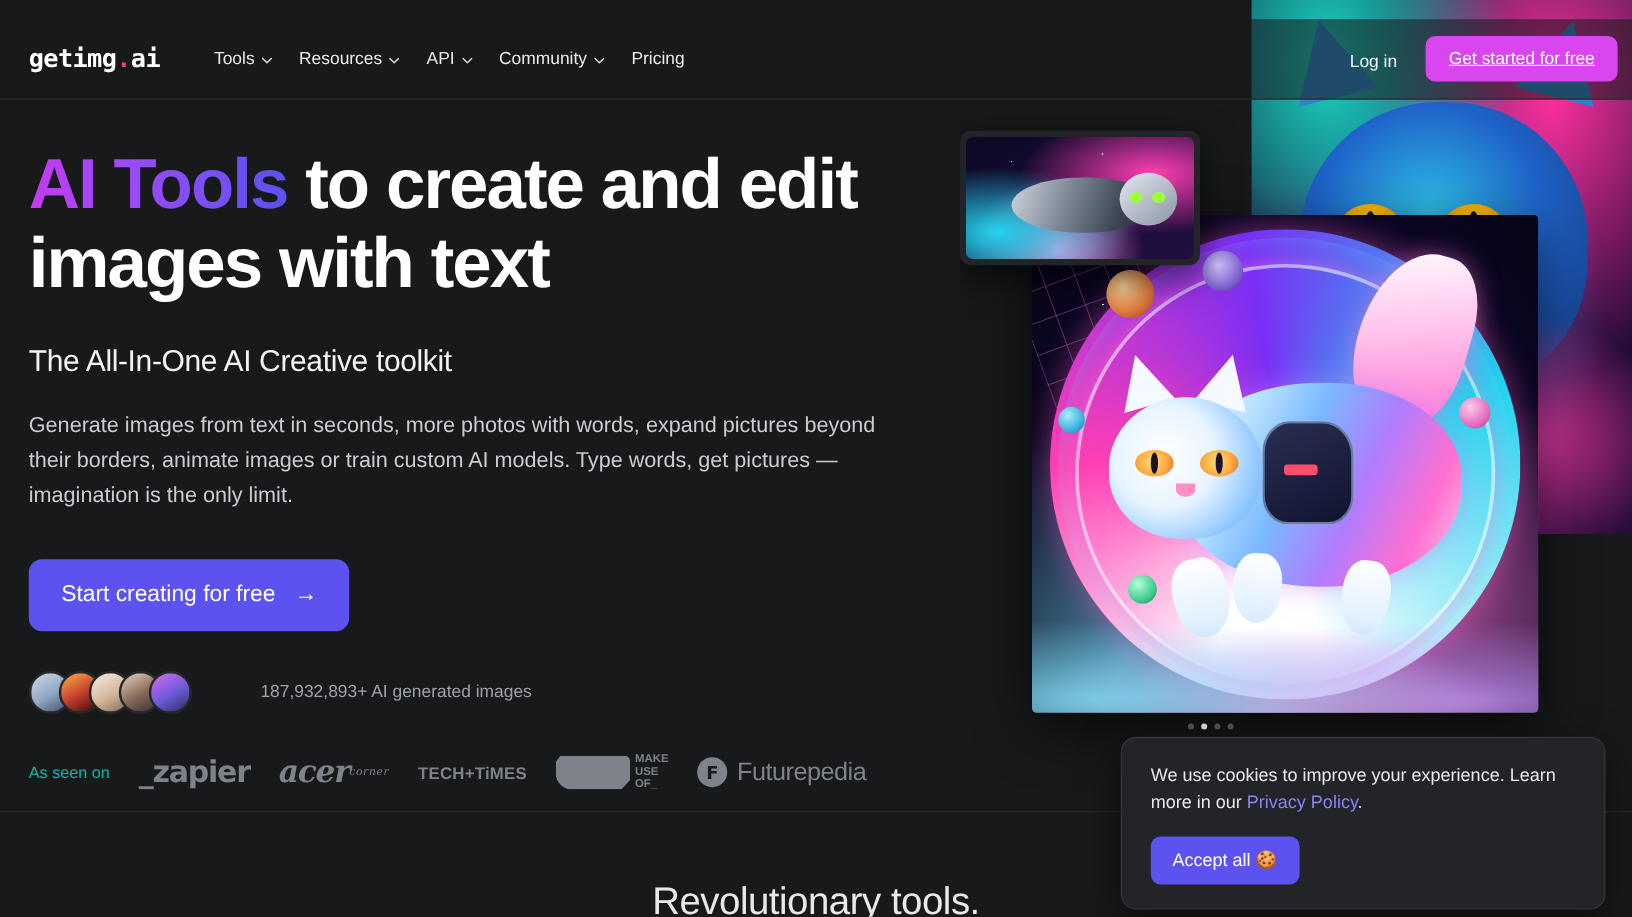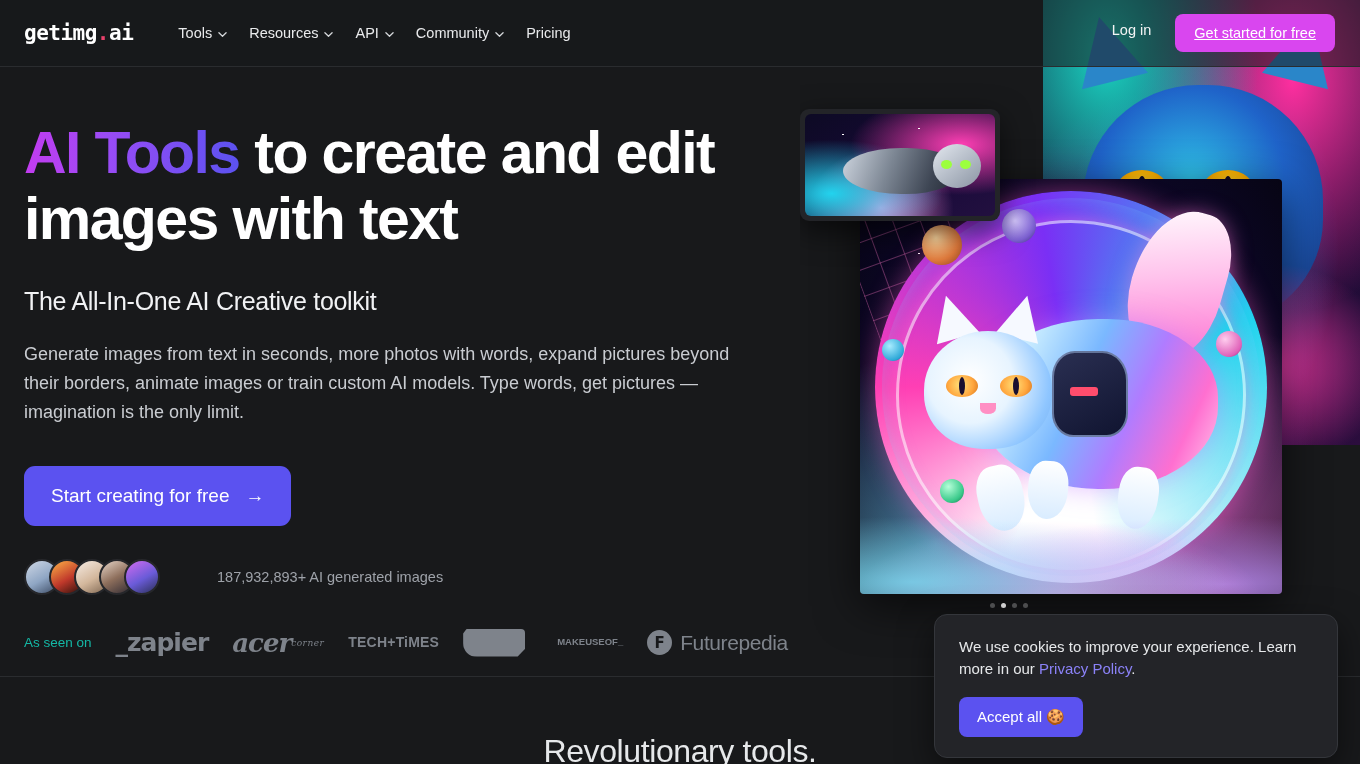--- a/index.html
+++ b/index.html
@@ -6,42 +6,42 @@
   html,body { width:1360px; height:764px; overflow:hidden; }
   body {
     background:#18191b;
     font-family:"Liberation Sans", sans-serif;
     color:#ffffff;
     position:relative;
   }
 
   
   .nav {
-    position:absolute; top:0; left:0; width:1360px; height:67px;
+    position:absolute; top:16px; left:0; width:1360px; height:67px;
     display:flex; align-items:center;
     border-bottom:1px solid #2a2c2f;
     background:rgba(24,25,27,0.55);
     z-index:40;
   }
   .logo {
     margin-left:24px;
     font-family:"DejaVu Sans Mono","Liberation Mono",monospace;
     font-size:21px; font-weight:700; letter-spacing:-0.5px;
     color:#fff; white-space:nowrap;
   }
   .logo .dot { color:#e8416b; }
   .nav-links { display:flex; align-items:center; margin-left:34px; gap:0px; }
   .nav-item {
     display:flex; align-items:flex-end; gap:6px;
     padding:8px 11px; font-size:14.5px; color:#e9eaec;
     cursor:pointer; white-space:nowrap;
   }
   .chev { display:inline-block; width:9px; height:9px; position:relative; top:-2px;}
   .chev svg { display:block; }
-  .nav-right { margin-left:auto; display:flex; align-items:flex-start; gap:10px; margin-right:25px;}
+  .nav-right { margin-left:auto; display:flex; align-items:flex-end; gap:10px; margin-right:12px;}
   .login { font-size:14.5px; color:#f2f3f4; padding:8px 14px; cursor:pointer; white-space:nowrap;}
   .btn-primary {
     background:#d946ef; color:#fff; font-size:14.5px;
     padding:11px 19px; border-radius:8px; border:none;
     cursor:pointer; white-space:nowrap;
     font-family:"Liberation Sans",sans-serif;
     text-decoration:underline;
   }
 
   
@@ -239,21 +239,21 @@
   .seen-label{font-size:13.5px;color:#14b8a6;margin-right:24px;white-space:nowrap;}
   .brand{color:#7e838b;display:flex;align-items:center;margin-right:24px;}
   .b-zapier{font-size:25px;font-weight:700;letter-spacing:-1px;font-family:"DejaVu Sans",sans-serif;}
   .b-acer{display:flex;flex-direction:row;align-items:center;line-height:1;}
   .b-acer .m{font-family:"DejaVu Serif",serif;font-style:italic;font-size:26px;font-weight:700;letter-spacing:-1px;}
   .b-acer .s{font-family:"DejaVu Serif",serif;font-style:italic;font-size:9px;margin-top:2px;letter-spacing:.5px;}
   .b-tech{display:flex;flex-direction:row;line-height:1.05;font-weight:700;font-size:14px;letter-spacing:.2px;}
   .b-muo{display:flex;align-items:center;gap:4px;}
   .b-muo .blob{width:62px;height:28px;background:#7e838b;border-radius:4px 4px 4px 14px;
     clip-path:polygon(6% 0,100% 0,100% 72%,88% 100%,0 100%,0 18%);}
-  .b-muo .txt{display:flex;flex-direction:row;font-size:9.5px;font-weight:700;line-height:1.12;margin-left:28px;}
+  .b-muo .txt{display:flex;flex-direction:column;font-size:9.5px;font-weight:700;line-height:1.12;}
   .b-fp{display:flex;align-items:center;gap:8px;}
   .b-fp .circ{width:25px;height:25px;border-radius:50%;background:#7e838b;color:#18191b;
     font-weight:700;font-size:15px;display:flex;align-items:center;justify-content:center;
     font-family:"DejaVu Sans",sans-serif;}
   .b-fp .nm{font-size:21px;letter-spacing:-0.4px;}
 
   .divider{position:absolute;left:0;top:676px;width:1360px;height:1px;background:#2a2c2f;z-index:15;}
   .section-2{position:absolute;left:0;top:677px;width:1360px;height:87px;background:#18191b;z-index:14;}
   .section-title{position:absolute;left:0;top:733px;width:1360px;text-align:center;
     font-size:32px;font-weight:400;color:#e6e8ea;letter-spacing:-0.4px;z-index:16;}

